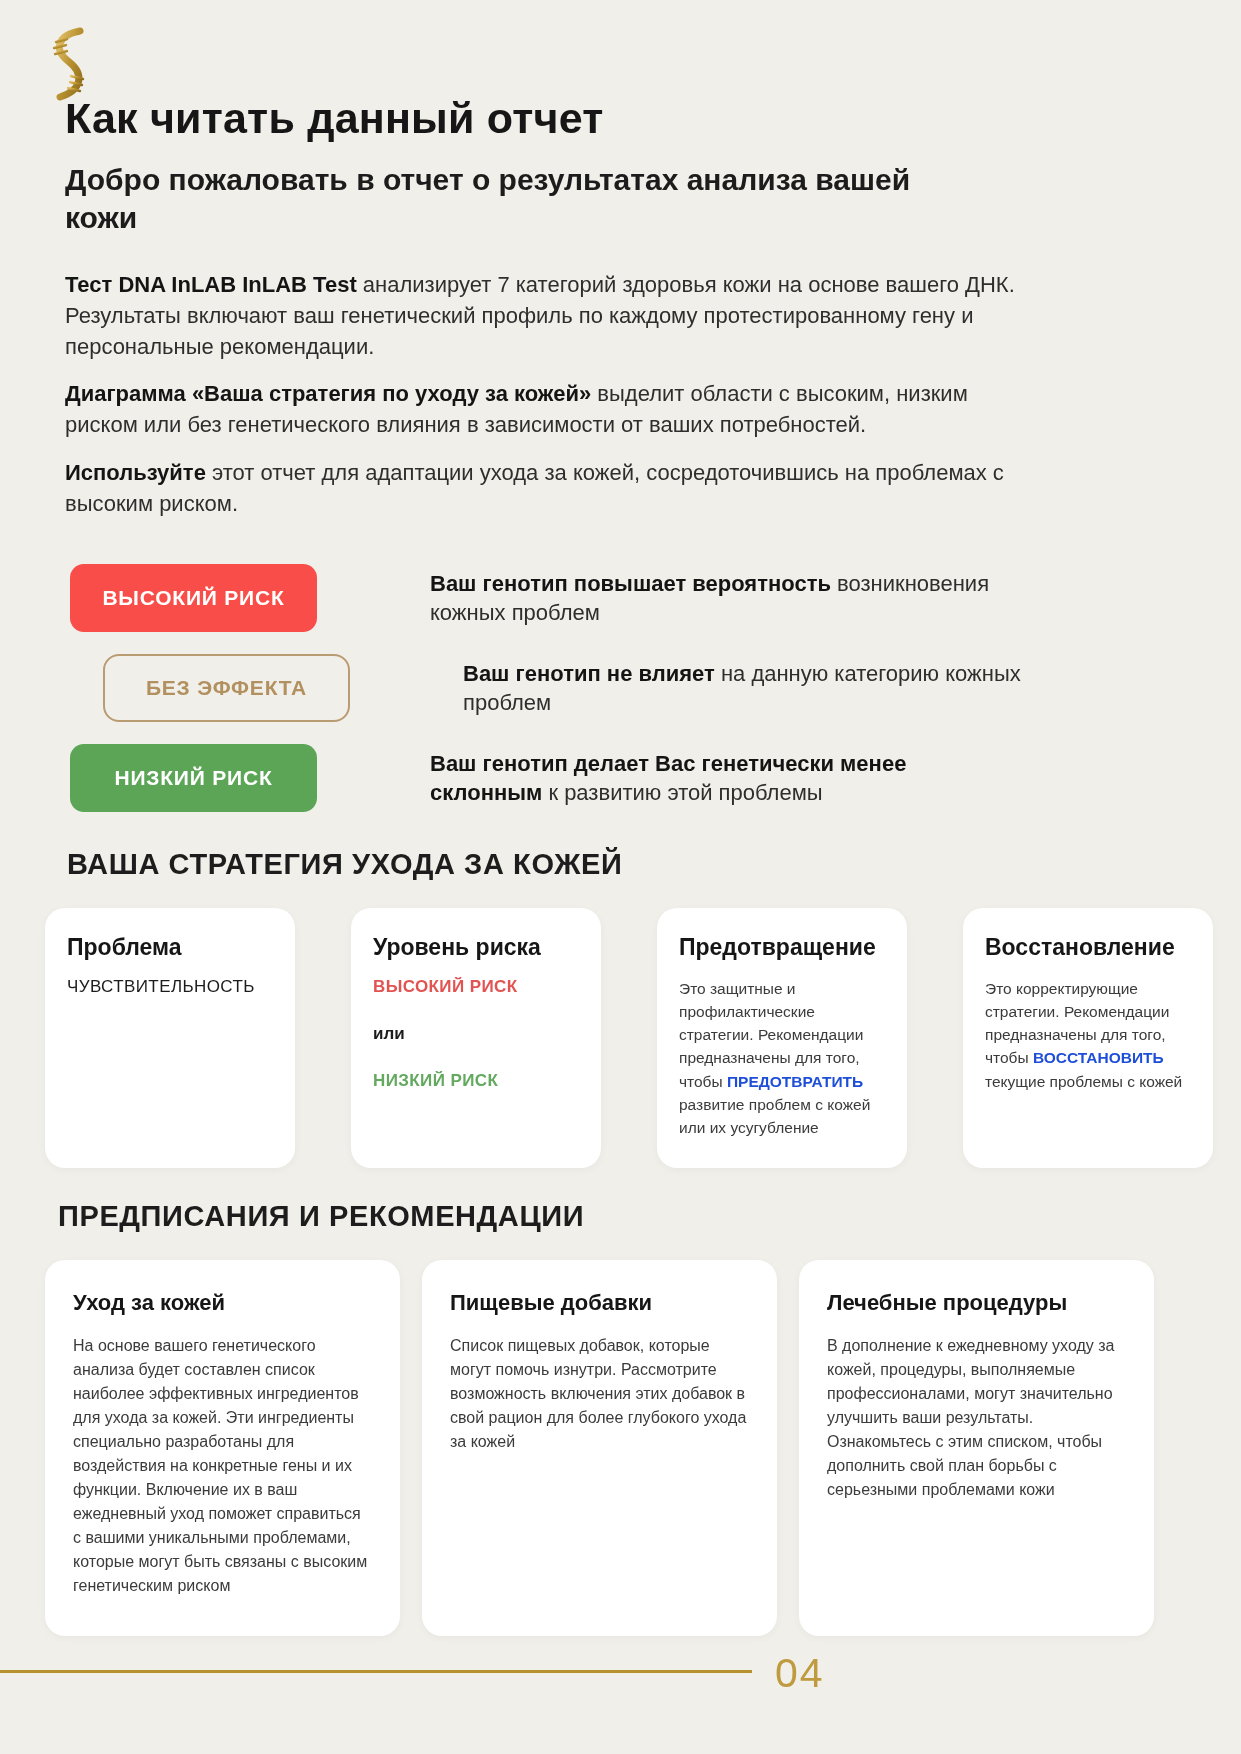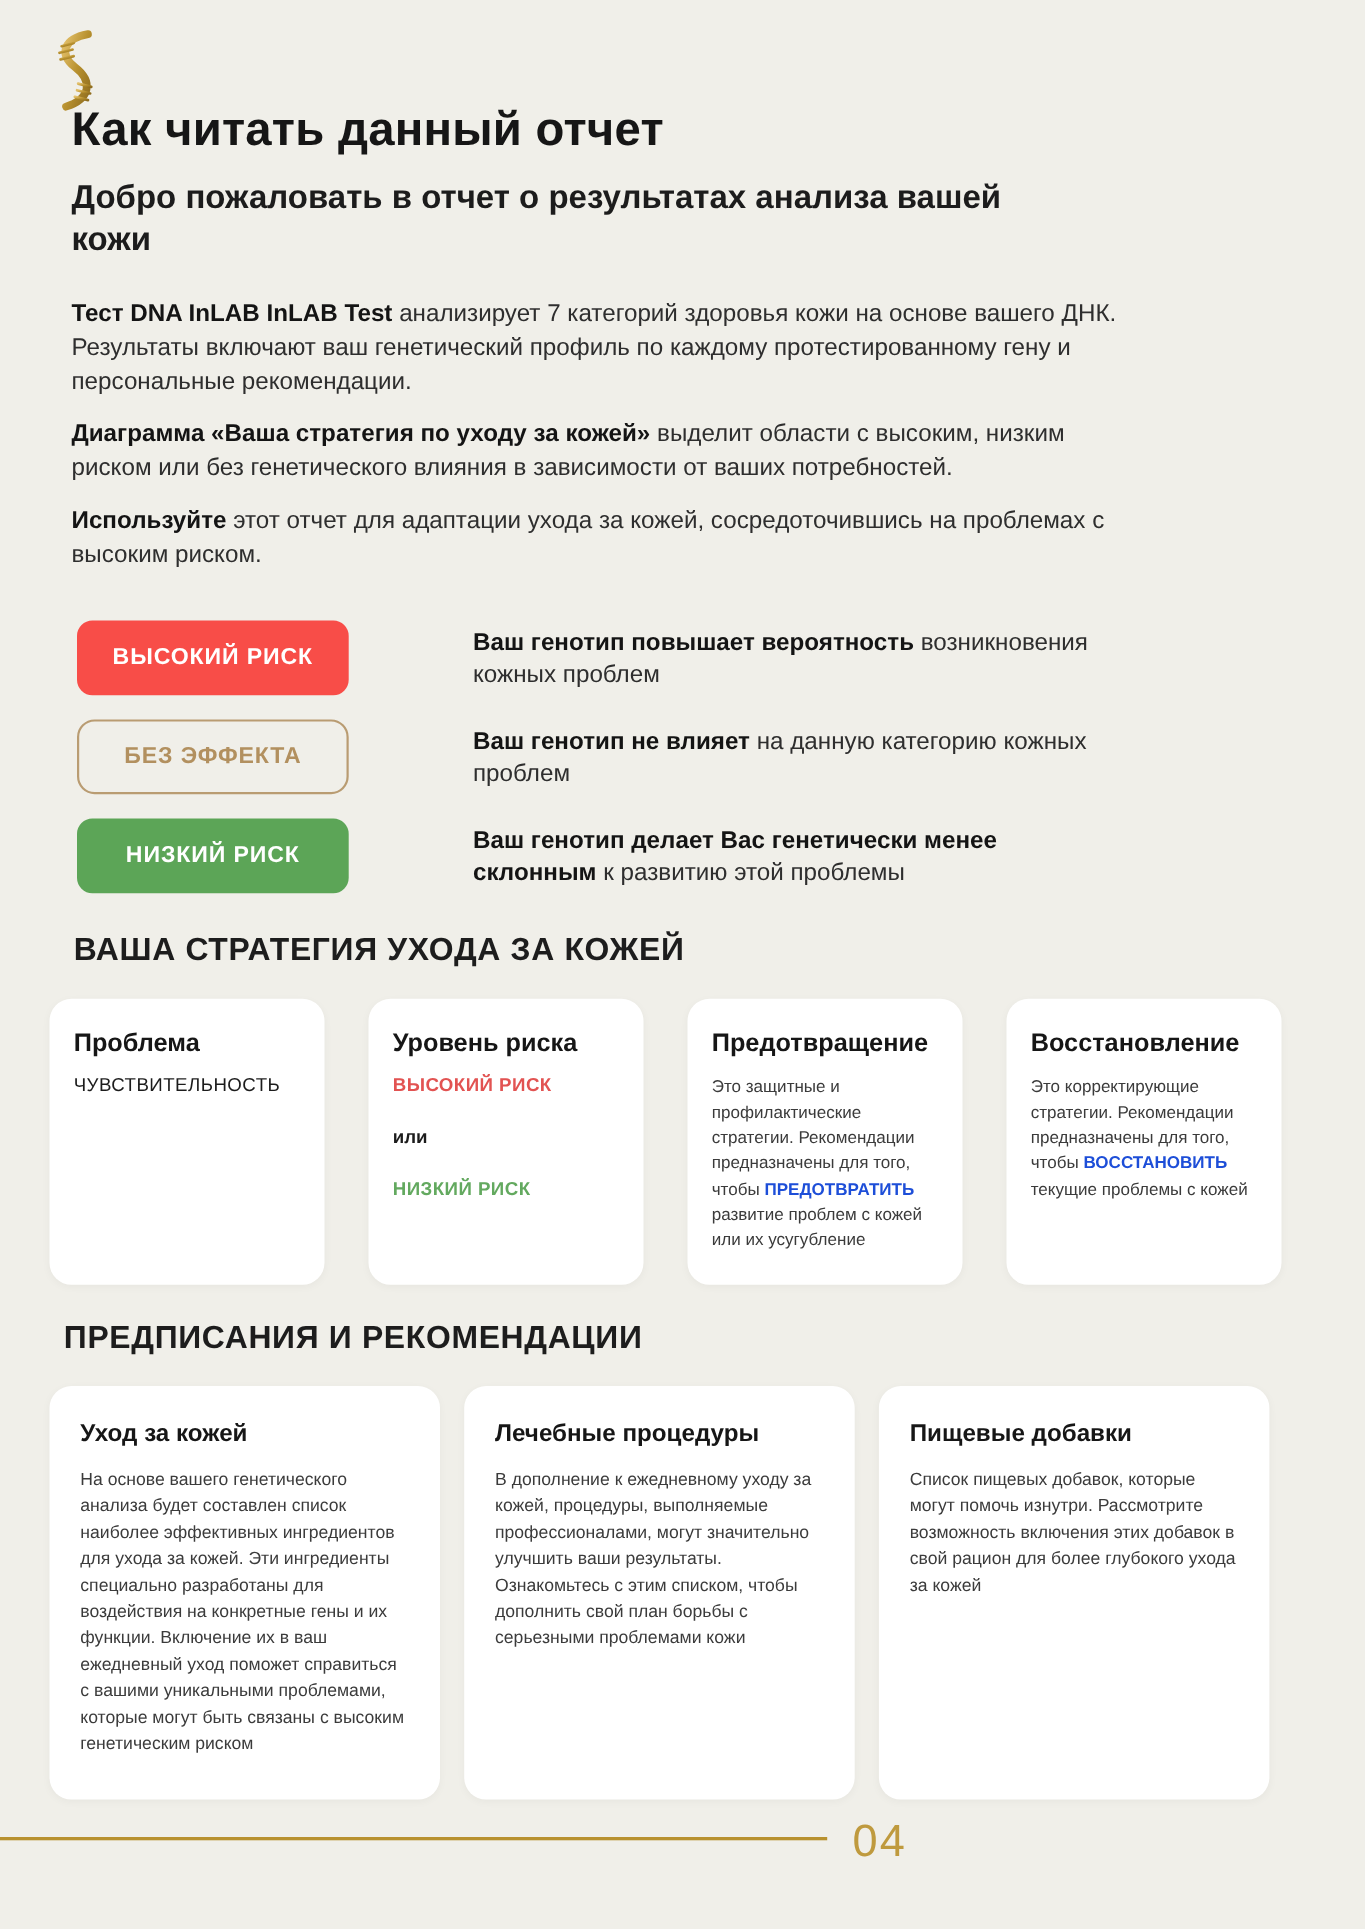--- a/index.html
+++ b/index.html
@@ -32,34 +32,34 @@
 
   .legend { margin-top: 44px; margin-left: 5px; }
   .legend-row { display: flex; align-items: center; margin-bottom: 22px; }
   .badge {
     width: 247px; height: 68px; flex: 0 0 247px;
     display: flex; align-items: center; justify-content: center;
     font-size: 21px; font-weight: 700; letter-spacing: 0.8px;
     border-radius: 14px;
   }
   .badge.high { background: #f84d48; color: #ffffff; }
-  .badge.none { background: transparent; color: #b2905f; border: 2px solid #b99c72; border-radius: 16px; }
+  .badge.none { background: transparent; color: #b2905f; border: 2px solid #b99c72; border-radius: 16px; margin-left: 33px; }
   .badge.low  { background: #5ca557; color: #ffffff; }
   .legend-desc { margin-left: 113px; font-size: 22px; line-height: 1.32; color: #2e2e2e; max-width: 560px; }
   .legend-desc b { color: #141414; font-weight: 700; }
 
   .section-heading {
     font-size: 29px; font-weight: 600; color: #1d1d1d; letter-spacing: 0.6px;
   }
   .strategy-heading { margin-top: 36px; margin-left: 2px; }
   .rx-heading { margin-top: 32px; margin-left: -7px; }
 
   .cards-4 {
     margin-top: 27px; margin-left: -20px;
-    display: grid; grid-template-columns: repeat(4, 250px); column-gap: 40px;
+    display: grid; grid-template-columns: repeat(4, 250px); column-gap: 56px;
   }
   .cards-4 .card { height: 260px; }
   .cards-3 {
     margin-top: 27px; margin-left: -20px;
     display: grid; grid-template-columns: repeat(3, 355px); column-gap: 22px;
   }
   .cards-3 .card { height: 376px; }
   .card {
     background: #ffffff; border-radius: 20px;
     padding: 26px 22px; box-shadow: 0 2px 8px rgba(0,0,0,0.04);
@@ -157,25 +157,25 @@
   </div>
 
   <div class="section-heading rx-heading">ПРЕДПИСАНИЯ И РЕКОМЕНДАЦИИ</div>
 
   <div class="cards-3">
     <div class="card">
       <h3>Уход за кожей</h3>
       <div class="body">На основе вашего генетического анализа будет составлен список наиболее эффективных ингредиентов для ухода за кожей. Эти ингредиенты специально разработаны для воздействия на конкретные гены и их функции. Включение их в ваш ежедневный уход поможет справиться с вашими уникальными проблемами, которые могут быть связаны с высоким генетическим риском</div>
     </div>
     <div class="card">
+      <h3>Пищевые добавки</h3>
+      <div class="body">Список пищевых добавок, которые могут помочь изнутри. Рассмотрите возможность включения этих добавок в свой рацион для более глубокого ухода за кожей</div>
+    </div>
+    <div class="card">
       <h3>Лечебные процедуры</h3>
       <div class="body">В дополнение к ежедневному уходу за кожей, процедуры, выполняемые профессионалами, могут значительно улучшить ваши результаты. Ознакомьтесь с этим списком, чтобы дополнить свой план борьбы с серьезными проблемами кожи</div>
-    </div>
-    <div class="card">
-      <h3>Пищевые добавки</h3>
-      <div class="body">Список пищевых добавок, которые могут помочь изнутри. Рассмотрите возможность включения этих добавок в свой рацион для более глубокого ухода за кожей</div>
     </div>
   </div>
 
 </div>
 
 <div class="footer-line"></div>
 <div class="page-number">04</div>
 
 </body></html>

